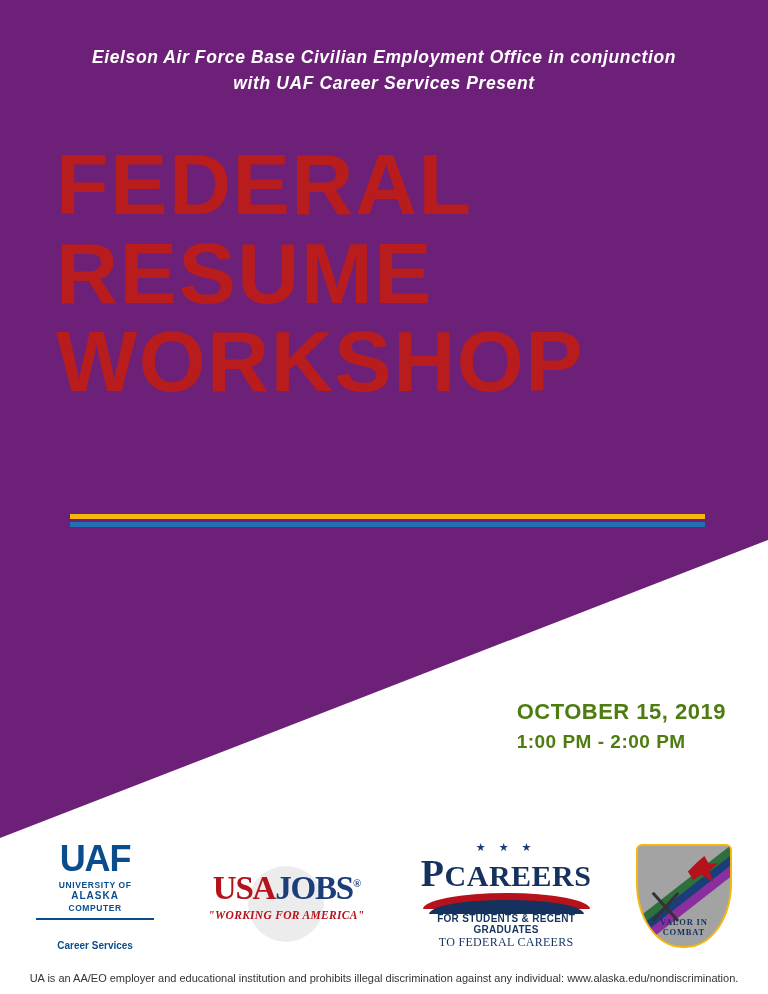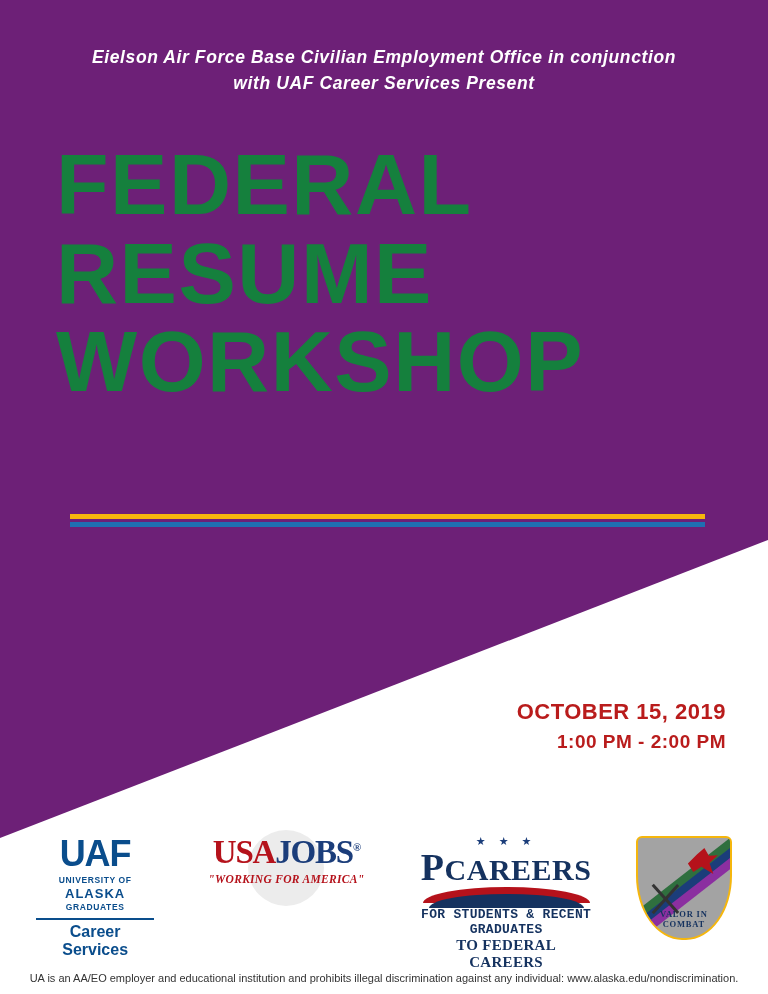--- a/index.html
+++ b/index.html
@@ -39,21 +39,21 @@
     font-weight: bold;
     font-size: 17.5px;
     line-height: 1.5;
     letter-spacing: 0.6px;
   }
   .headline {
     position: absolute;
     left: 56px;
     top: 140px;
     width: 680px;
-    color: #15803d;
+    color: #b91c1c;
     font-weight: bold;
     font-size: 86px;
     line-height: 1.03;
     letter-spacing: 1.5px;
   }
   .headline .line {
     display: block;
     white-space: nowrap;
   }
   
@@ -80,38 +80,38 @@
     font-style: italic;
     font-size: 25px;
     line-height: 1.45;
   }
   .presenter .line { display: block; }
 
   .details {
     position: absolute;
     right: 42px;
     top: 696px;
-    text-align: right;
-    color: #b91c1c;
+    text-align: left;
+    color: #4d7c0f;
     font-weight: bold;
     line-height: 1.45;
   }
   .details .d1 { font-size: 22px; letter-spacing: 0.5px; }
   .details .d2 { font-size: 19px; letter-spacing: 0.5px; }
   .details .d3 { font-size: 22px; letter-spacing: 0.5px; }
 
   
   .logos {
     position: absolute;
     left: 0;
     top: 836px;
     width: 768px;
     height: 120px;
     display: flex;
-    align-items: flex-start;
+    align-items: center;
     justify-content: space-around;
     padding: 0 28px;
     box-sizing: border-box;
     gap: 26px;
   }
   .logo { position: relative; }
 
   
   .uaf {
     width: 118px;
@@ -126,26 +126,26 @@
     line-height: 1;
   }
   .uaf .uaf-sub {
     font-size: 8.5px;
     font-weight: bold;
     letter-spacing: 0.6px;
     color: #0a4d8c;
     line-height: 1.25;
     margin-top: 3px;
   }
-  .uaf .uaf-sub .big { font-size: 13px; letter-spacing: 1px; }
+  .uaf .uaf-sub .big { font-size: 10px; letter-spacing: 1px; }
   .uaf .uaf-cs {
     margin-top: 5px;
     border-top: 2px solid #0a4d8c;
-    padding-top: 3px;
-    font-size: 16px;
+    padding-top: 20px;
+    font-size: 10px;
     font-weight: bold;
     color: #0a4d8c;
   }
 
   
   .usajobs {
     width: 180px;
     text-align: center;
     position: relative;
     font-family: Liberation Serif, serif;
@@ -218,30 +218,30 @@
   }
   .pathways .swoosh .blue {
     position: absolute;
     left: 10px; right: 10px; top: 7px;
     height: 14px;
     border-radius: 50% 50% 0 0 / 100% 100% 0 0;
     background: #15325f;
   }
   .pathways .pw-sub1 {
     margin-top: 4px;
-    font-family: Liberation Mono, monospace;
-    font-size: 13px;
+    font-family: Liberation Sans, sans-serif;
+    font-size: 10px;
     font-weight: bold;
     color: #15325f;
     letter-spacing: 0.3px;
   }
   .pathways .pw-sub2 {
     font-family: "Liberation Serif", serif;
-    font-size: 15px;
-    font-weight: bold;
+    font-size: 12px;
+    font-weight: normal;
     color: #15325f;
     letter-spacing: 0.3px;
   }
 
   
   .crest {
     width: 96px;
     height: 104px;
     position: relative;
   }
@@ -344,21 +344,21 @@
     <div class="d2">1:00 PM - 2:00 PM</div>
   </div>
 
   <div class="logos">
 
     <div class="logo uaf">
       <div class="uaf-mark">UAF</div>
       <div class="uaf-sub">
         <div>UNIVERSITY OF</div>
         <div class="big">ALASKA</div>
-        <div>GRADUATES</div>
+        <div>COMPUTER</div>
       </div>
       <div class="uaf-cs">Career Services</div>
     </div>
 
     <div class="logo usajobs">
       <div class="globe"></div>
       <div class="wordmark">
         <span class="usa">USA</span><span class="jobs">JOBS</span><span class="reg">®</span>
       </div>
       <div class="tag">"WORKING FOR AMERICA"</div>

